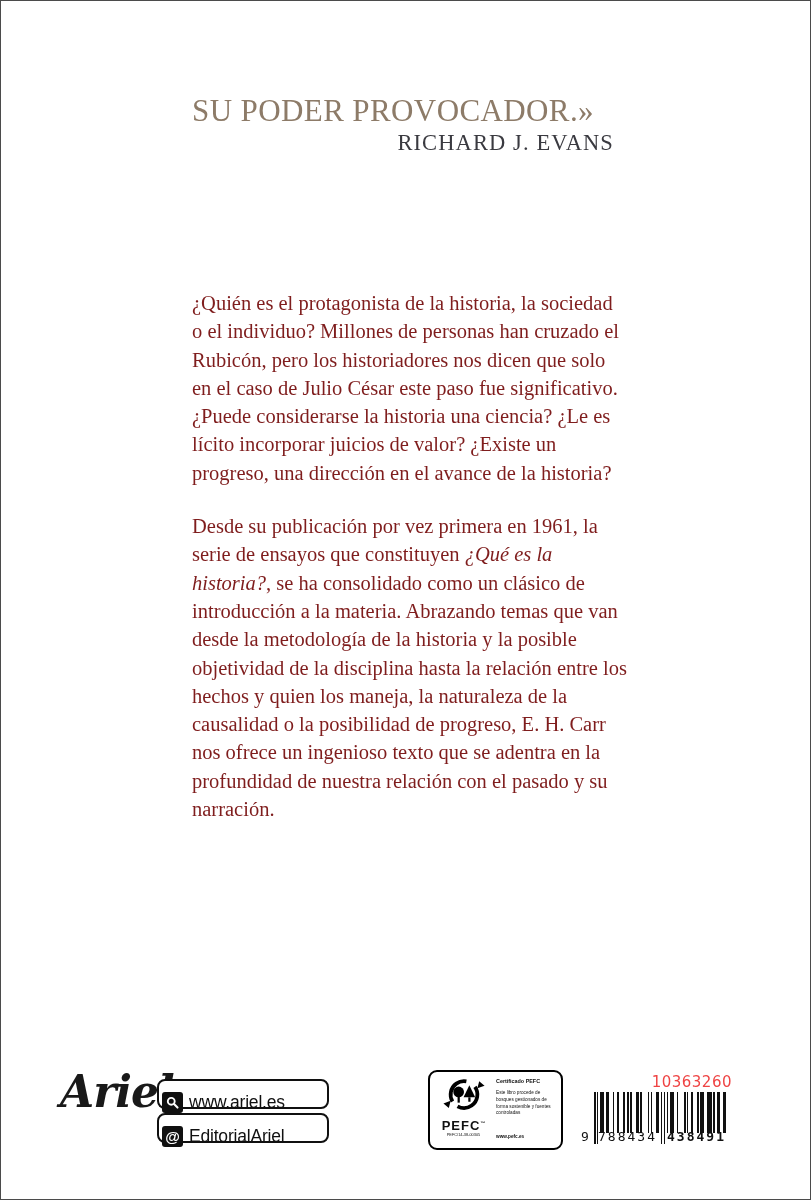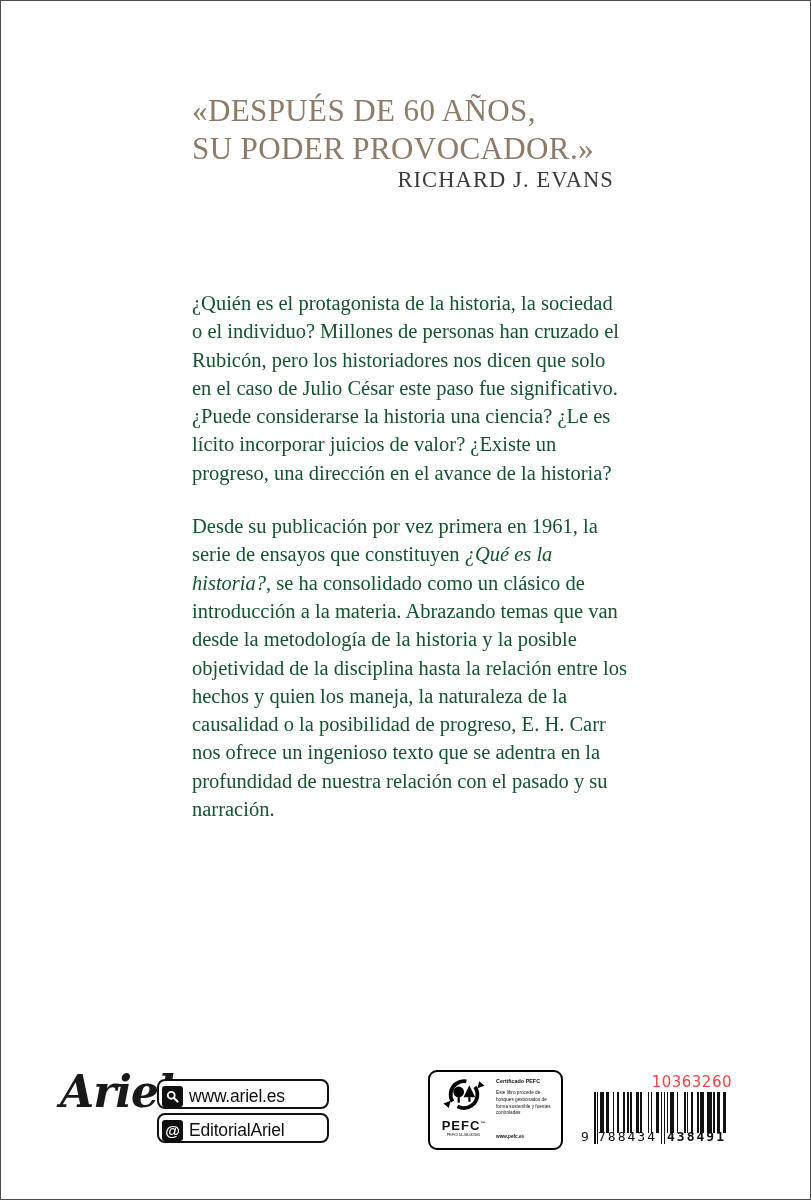--- a/index.html
+++ b/index.html
@@ -41,21 +41,21 @@
   .synopsis {
     position: absolute;
     left: 192px;
     top: 289px;
     width: 436px;
   }
   .synopsis p {
     margin: 0;
     font-size: 20.5px;
     line-height: 28.3px;
-    color: #14532d;
+    color: #7f1d1d;
     font-family: "Liberation Serif", serif;
   }
   .synopsis p + p { margin-top: 25px; }
   .synopsis em { font-style: italic; }
 
   
   .ariel-logo {
     position: absolute;
     left: 60px;
     top: 1070px;
@@ -76,21 +76,21 @@
     display: flex;
     flex-direction: column;
     gap: 4px;
   }
   .link-pill {
     box-sizing: border-box;
     height: 30px;
     border: 2.5px solid #101010;
     border-radius: 8px;
     display: flex;
-    align-items: flex-end;
+    align-items: center;
     gap: 6px;
     padding: 17px 6px 0 3px;
     background: #fff;
   }
   .pill-icon {
     width: 21px;
     height: 21px;
     flex: 0 0 21px;
     background: #101010;
     border-radius: 3px;
@@ -190,21 +190,20 @@
   .ean-g1 { left: 4px; width: 62px; text-align: left; }
   .ean-g2 { left: 71px; width: 63px; text-align: center; font-weight: bold; }
 </style>
 </head>
 <body>
 
 <div class="page">
 
   <section class="content">
     <div class="quote">
-      <div>«DESPUÉS DE 60 AÑOS,</div>
       <div>SU PODER PROVOCADOR.»</div>
     </div>
     <div class="attribution">RICHARD J. EVANS</div>
   </section>
 
   <section class="synopsis">
     <p>¿Quién es el protagonista de la historia, la sociedad o el individuo? Millones de personas han cruzado el Rubicón, pero los historiadores nos dicen que solo en el caso de Julio César este paso fue significativo. ¿Puede considerarse la historia una ciencia? ¿Le es lícito incorporar juicios de valor? ¿Existe un progreso, una dirección en el avance de la historia?</p>
     <p><span>Desde su publicación por vez primera en 1961, la serie de ensayos que constituyen </span><em>¿Qué es la historia?</em><span>, se ha consolidado como un clásico de introducción a la materia. Abrazando temas que van desde la metodología de la historia y la posible objetividad de la disciplina hasta la relación entre los hechos y quien los maneja, la naturaleza de la causalidad o la posibilidad de progreso, E. H. Carr nos ofrece un ingenioso texto que se adentra en la profundidad de nuestra relación con el pasado y su narración.</span></p>
   </section>
 

